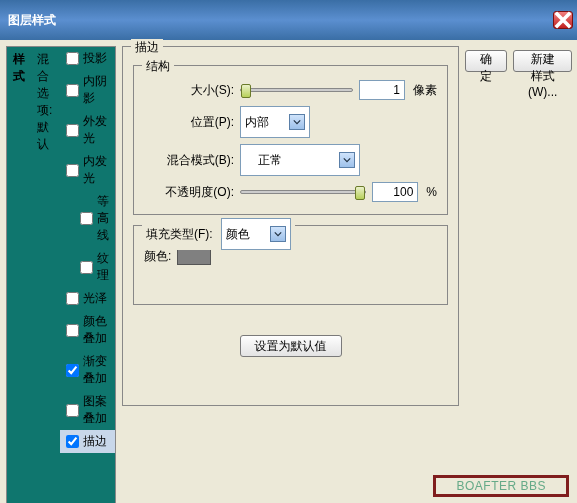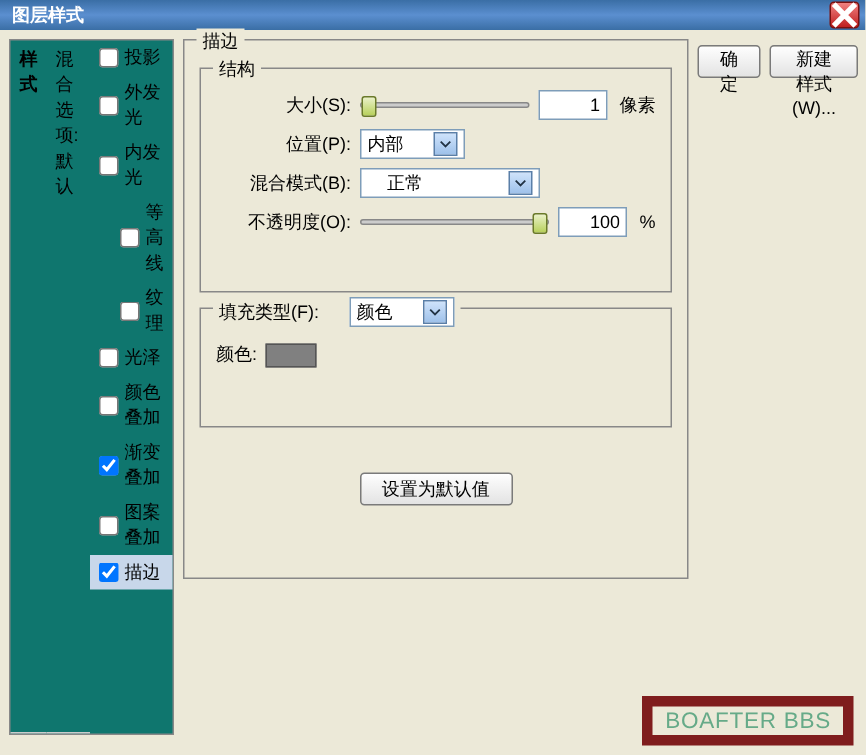--- a/index.html
+++ b/index.html
@@ -1,50 +1,50 @@
 <!DOCTYPE html>
 <html><head>
 <meta charset="utf-8">
 <style>
 * { box-sizing: border-box; margin: 0; padding: 0; font-family: "Microsoft YaHei", SimSun, sans-serif; font-size: 12px; }
 body { background: #ece9d8; width: 577px; height: 503px; overflow: hidden; }
-.titlebar { height: 20px; background: linear-gradient(#3a6ea5,#5b8fd0,#3a6ea5); display: flex; align-items: center; padding: 0 4px; color: #fff; font-weight: bold; }
+.titlebar { height: 40px; background: linear-gradient(#3a6ea5,#5b8fd0,#3a6ea5); display: flex; align-items: center; padding: 0 4px; color: #fff; font-weight: bold; }
 .titlebar .title { flex: 1; padding-left: 4px; }
 .closebtn { width: 20px; height: 18px; background: linear-gradient(#f08080,#c02020); border: 1px solid #7a1010; border-radius: 3px; display: flex; align-items: center; justify-content: center; color: #fff; font-weight: bold; cursor: pointer; }
 .content { display: flex; padding: 6px; gap: 6px; height: 476px; }
 .leftpanel { width: 110px; border: 1px solid #888; background: #0f766e; display: flex; flex-direction: row; }
 .lp-header { padding: 4px 6px; border-bottom: 1px solid #ccc; font-weight: bold; }
 .lp-sub { padding: 4px 6px; border-bottom: 1px solid #ccc; }
 .lp-item { display: flex; align-items: center; gap: 4px; padding: 3px 6px; cursor: pointer; }
 .lp-item.selected { background: #c8d7ea; }
 .lp-item.indent { padding-left: 20px; }
 input[type=checkbox] { width: 13px; height: 13px; }
 .midpanel { flex: 1; }
 .fieldset { border: 1px solid #888; padding: 8px 10px 10px 10px; margin-bottom: 10px; position: relative; }
 .fieldset > legend, .legend { position: absolute; top: -8px; left: 8px; background: #ece9d8; padding: 0 4px; font-size: 12px; }
 .outer-fs { height: 360px; }
 .inner-fs { margin-top: 10px; }
 .row { display: flex; align-items: center; gap: 6px; margin: 6px 0; }
 .row .lbl { width: 90px; text-align: right; }
 .slider { flex: 1; height: 4px; background: #ccc; border: 1px solid #888; position: relative; border-radius: 2px; }
 .slider .thumb { position: absolute; top: -5px; width: 10px; height: 14px; background: linear-gradient(#eaf1c9,#b7d05a); border: 1px solid #6a7a2a; border-radius: 2px; }
 .numbox { width: 46px; height: 20px; border: 1px solid #7e9db9; background: #fff; text-align: right; padding: 2px 4px; }
-.select { height: 20px; border: 1px solid #7e9db9; background: #fff; display: flex; align-items: center; padding: 0 4px; gap: 4px; }
+.select { height: 32px; border: 1px solid #7e9db9; background: #fff; display: flex; align-items: center; padding: 0 4px; gap: 4px; }
 .select .arrow { width: 16px; height: 16px; background: linear-gradient(#cfe3fb,#9ec1ea); border: 1px solid #5a7fa8; display: flex; align-items: center; justify-content: center; }
 .arrow svg { width: 8px; height: 8px; }
 .unit { margin-left: 2px; }
 .btn { height: 22px; background: linear-gradient(#fefefe,#e3e3e3); border: 1px solid #7a7a7a; border-radius: 3px; padding: 0 14px; cursor: pointer; }
 .btn-row { display: flex; gap: 20px; justify-content: center; margin-top: 30px; }
 .rightpanel { width: 106px; display: flex; flex-direction: row; gap: 6px; padding-top: 4px; }
 .rightpanel .btn { width: 100%; }
 .preview-row { display: flex; align-items: center; gap: 0; margin-top: 4px; }
 .preview-box { width: 54px; height: 54px; border: 1px solid #888; background: #d9d9d9; margin: 8px auto 0 auto; display: flex; align-items: center; justify-content: center; }
 .preview-inner { width: 30px; height: 30px; background: linear-gradient(#a8a8a8,#8a8a8a); border: 1px solid #666; }
 .swatch { width: 34px; height: 16px; background: #808080; border: 1px solid #555; cursor: pointer; }
-.watermark { position: absolute; right: 8px; bottom: 6px; font-size: 15px; color: #6a8; border: 7px solid #7f1d1d; padding: 1px 8px; letter-spacing: 0.5px; }
+.watermark { position: absolute; right: 8px; bottom: 6px; font-size: 12px; color: #6a8; border: 3px solid #7f1d1d; padding: 1px 20px; letter-spacing: 0.5px; }
 </style>
 </head>
 <body>
 
 <div class="titlebar">
   <span class="title">图层样式</span>
   <div class="closebtn">
     <svg viewBox="0 0 10 10">
         <path d="M1 1 L9 9 M9 1 L1 9" stroke="#fff" stroke-width="2"></path>
       </svg>
@@ -53,20 +53,24 @@
 
 <div class="content">
 
   <div class="leftpanel">
     <div class="lp-header">样式</div>
     <div class="lp-sub">混合选项:默认</div>
     <div id="style-list">
         <div class="lp-item">
           <input type="checkbox" style="">
           <span>投影</span>
+        </div>
+        <div class="lp-item">
+          <input type="checkbox" style="">
+          <span>内阴影</span>
         </div>
         <div class="lp-item">
           <input type="checkbox" style="">
           <span>外发光</span>
         </div>
         <div class="lp-item">
           <input type="checkbox" style="">
           <span>内发光</span>
         </div>
         <div class="lp-item indent">
@@ -144,21 +148,21 @@
           <span class="lbl">不透明度(O):</span>
           <div class="slider">
               <div class="thumb" style="left:calc(100% - 10px)"></div>
             </div>
           <input class="numbox" value="100" style="">
           <span class="unit">%</span>
         </div>
       </div>
 
       <div class="fieldset inner-fs" style="height:80px;">
-        <span class="legend" style="display:flex;align-items:center;gap:20px;">
+        <span class="legend" style="display:flex;align-items:center;gap:8px;">
           <span>填充类型(F):</span>
           <span class="select" style="width:70px;">
             <span style="flex:1">颜色</span>
             <span class="arrow">
                 <svg viewBox="0 0 10 10">
                   <path d="M1 3 L5 7 L9 3" fill="none" stroke="#234" stroke-width="1.5"></path>
                 </svg>
               </span>
           </span>
         </span>

